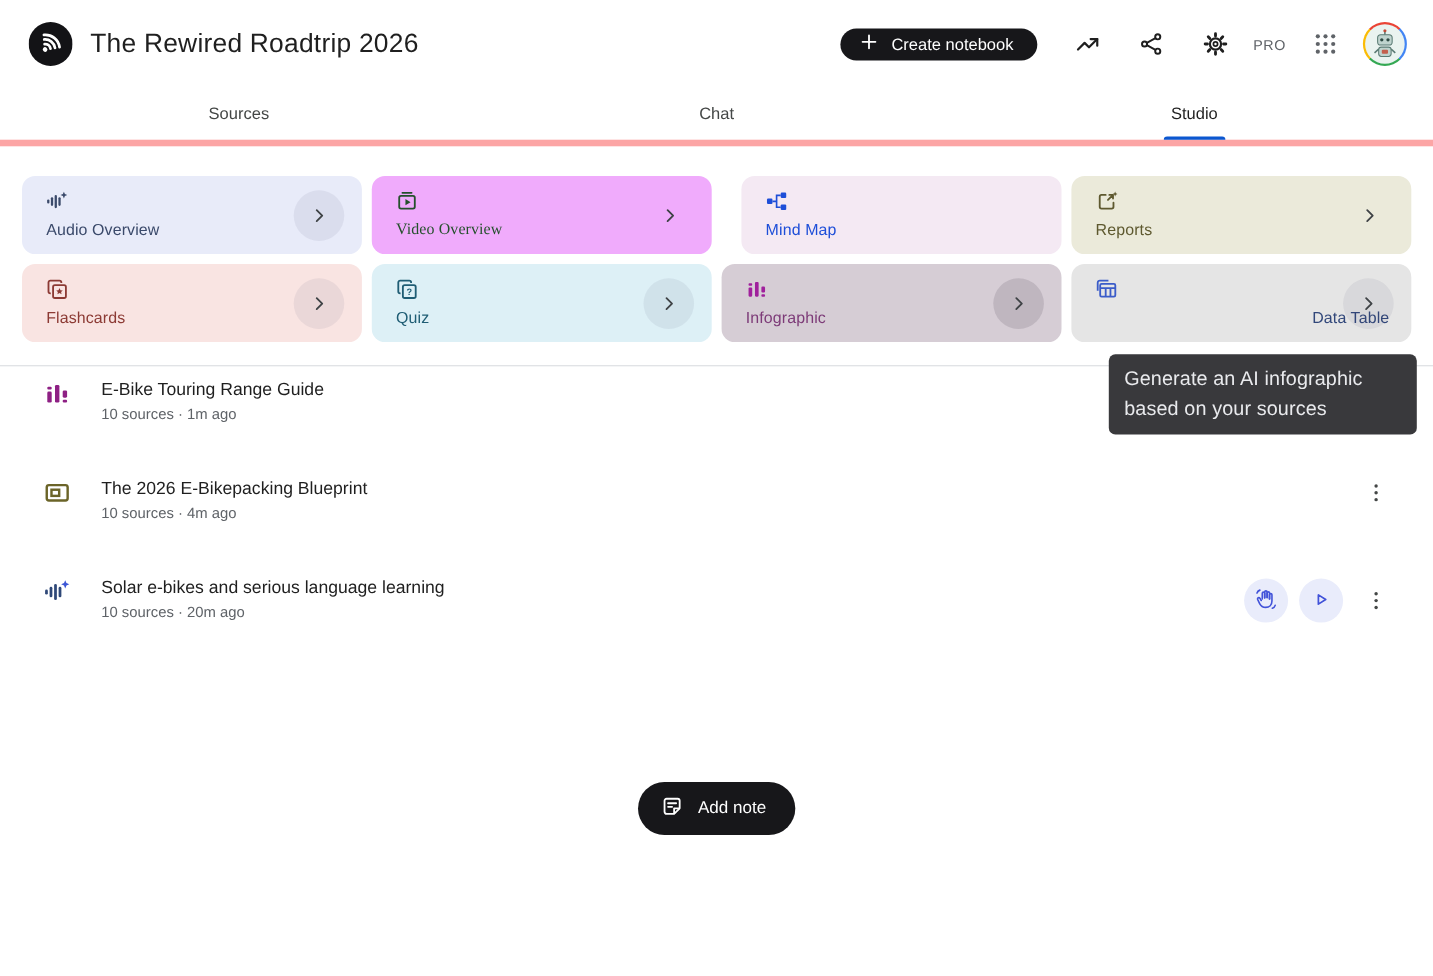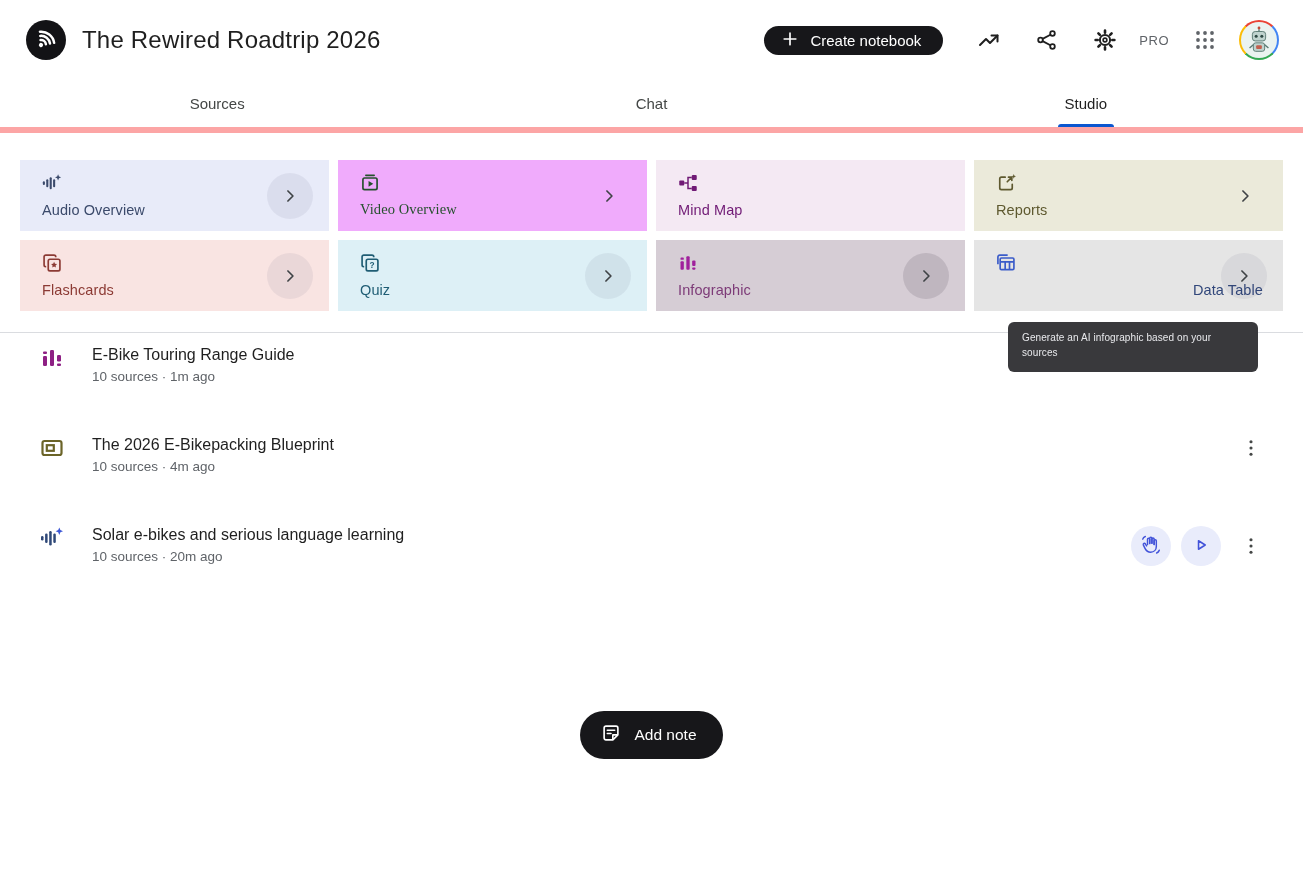--- a/index.html
+++ b/index.html
@@ -28,36 +28,36 @@
   .tabs { display:flex; height:53px; border-bottom:6px solid #fca5a5; }
   .tab { flex:1; display:flex; align-items:center; justify-content:center; position:relative;
     font-size:15px; font-weight:500; color:#444746; cursor:pointer; }
   .tab.active { color:#1f1f1f; }
   .tab-underline { position:absolute; bottom:0; left:50%; transform:translateX(-50%);
     width:56px; height:3px; border-radius:3px 3px 0 0; background:#0b57d0; }
 
   
   .tools-grid { margin:27px 20px 0; display:grid; grid-template-columns:repeat(4,1fr);
     gap:9px; }
-  .tool-card { position:relative; height:71px; border-radius:0; padding:13px 20px 13px 22px;
+  .tool-card { position:relative; height:71px; border-radius:12px; padding:13px 20px 13px 22px;
     display:flex; flex-direction:column; justify-content:space-between; cursor:pointer; }
   .tool-icon svg { width:20px; height:20px; display:block; }
   .tool-label { font-size:14.5px; font-weight:500; letter-spacing:.1px; }
   .chev { position:absolute; right:16px; top:50%; transform:translateY(-50%);
     width:46px; height:46px; border-radius:50%; background:rgba(70,70,100,0.08);
     display:flex; align-items:center; justify-content:center; cursor:pointer; }
   .chev.plain { background:transparent; width:24px; height:24px; right:26px; }
   .chev svg { width:20px; height:20px; }
   .tool-card.hovered .chev { background:rgba(110,100,112,0.22); }
 
   .section-divider { margin-top:21px; border-top:1px solid #dadce0; }
 
   
-  .tooltip { position:absolute; left:1008px; top:322px; width:250px; background:#39393c;
-    color:#e9eaed; font-size:10px; line-height:1.48; border-radius:6px; padding:9px 14px 11px;
+  .tooltip { position:absolute; left:1008px; top:322px; width:280px; background:#39393c;
+    color:#e9eaed; font-size:18px; line-height:1.48; border-radius:6px; padding:9px 14px 11px;
     z-index:20; letter-spacing:.1px; }
 
   
   .artifact-list { margin-top:13px; }
   .artifact-row { height:90px; display:flex; align-items:flex-start; padding:0 40px; cursor:pointer; }
   .artifact-icon { width:24px; height:24px; margin-right:28px; flex:0 0 auto; }
   .artifact-icon svg { width:24px; height:24px; display:block; }
   .artifact-text { display:flex; flex-direction:column; gap:5px; }
   .artifact-title { font-size:16px; color:#1f1f1f; }
   .artifact-meta { font-size:13.5px; color:#5f6368; }
@@ -203,21 +203,21 @@
       </svg>
     </span>
     <span class="tool-label">Video Overview</span>
     <span class="chev plain">
       <svg viewBox="0 0 24 24" fill="none" stroke="#3f4346" stroke-width="2" stroke-linecap="round" stroke-linejoin="round">
           <path d="M9.5 6l6 6-6 6"></path>
         </svg>
     </span>
   </div>
 
-  <div class="tool-card" style="background: rgb(244, 233, 243); color: #701a75;">
+  <div class="tool-card" style="background: rgb(244, 233, 243); color: #1d4ed8; margin-left: 18px;">
     <span class="tool-icon">
       <svg viewBox="0 0 24 24" fill="currentColor">
         <rect x="1.5" y="9" width="6" height="6" rx="1.2"></rect>
         <rect x="16.5" y="2.5" width="6" height="6" rx="1.2"></rect>
         <rect x="16.5" y="15.5" width="6" height="6" rx="1.2"></rect>
         <path d="M7.5 12h4.5M12 12V5.5h4.5M12 12v6.5h4.5" fill="none" stroke="currentColor" stroke-width="1.8"></path>
       </svg>
     </span>
     <span class="tool-label">Mind Map</span>
   </div>

